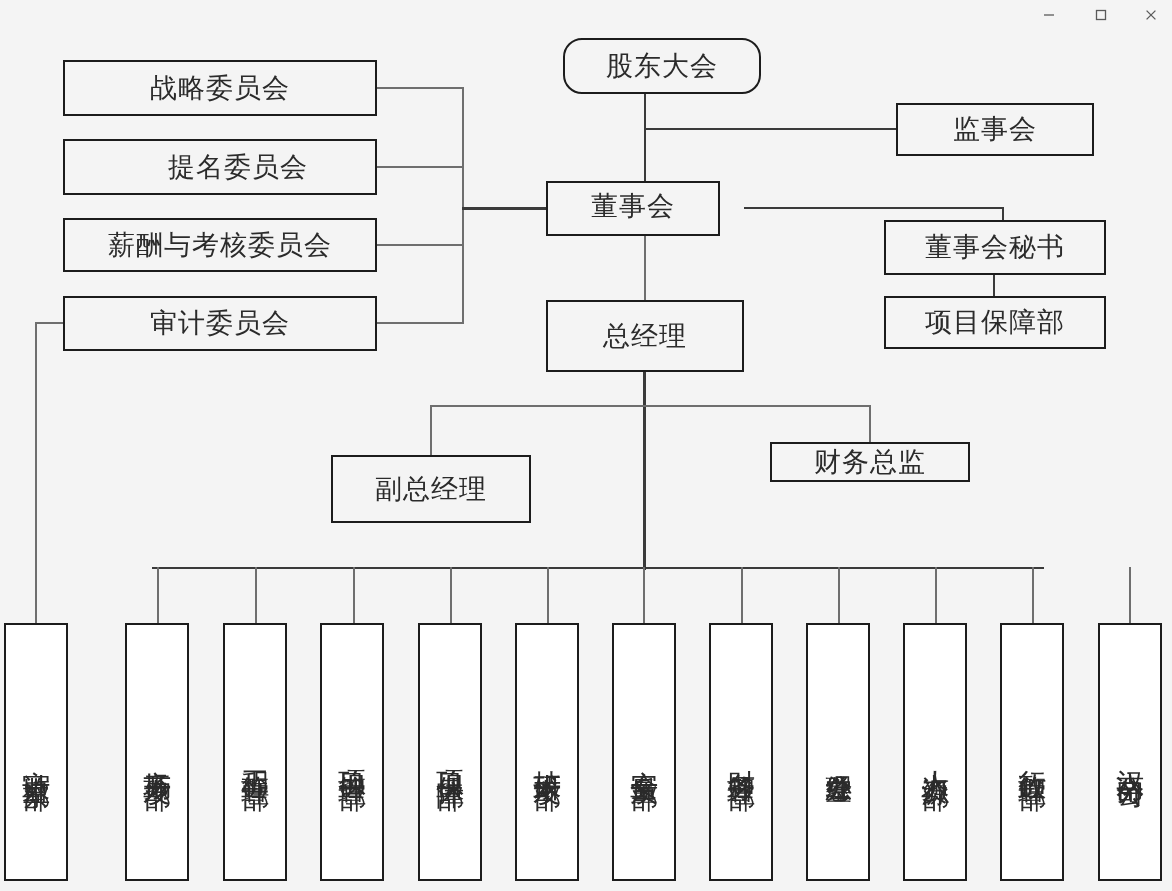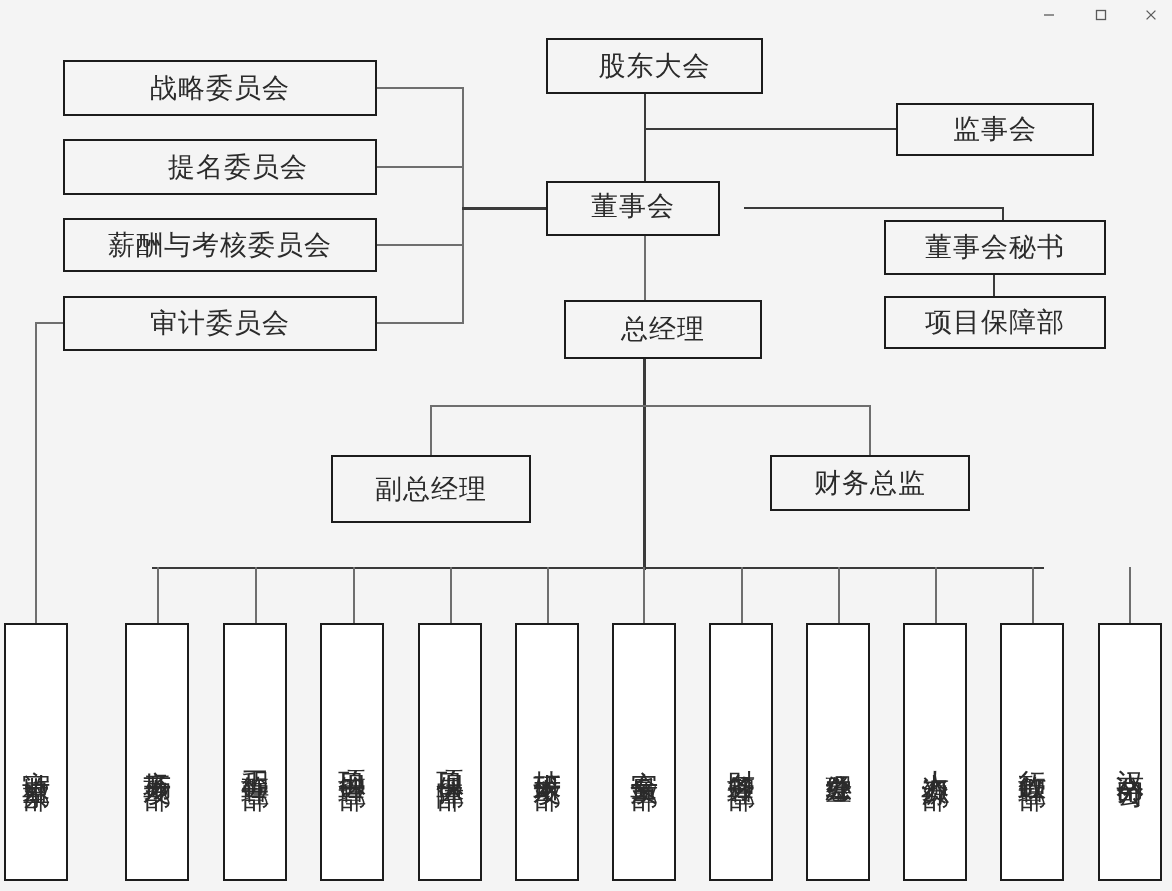--- a/index.html
+++ b/index.html
@@ -148,35 +148,35 @@
   <div class="line thin" style="left:643px; top:567px; width:2px; height:56px;"></div>
   <div class="line thin" style="left:741px; top:567px; width:2px; height:56px;"></div>
   <div class="line thin" style="left:838px; top:567px; width:2px; height:56px;"></div>
   <div class="line thin" style="left:935px; top:567px; width:2px; height:56px;"></div>
   <div class="line thin" style="left:1032px; top:567px; width:2px; height:56px;"></div>
   <div class="line thin" style="left:1129px; top:567px; width:2px; height:56px;"></div>
 
   <div class="line thin" style="left:35px; top:322px; width:30px; height:2px;"></div>
   <div class="line thin" style="left:35px; top:322px; width:2px; height:301px;"></div>
 
-  <div class="node h" style="left:546px; top:38px; width:217px; height:56px;">股东大会</div>
+  <div class="node h" style="left:563px; top:38px; width:198px; height:56px;border-radius:19px;">股东大会</div>
 
   <div class="node h" style="left:896px; top:103px; width:198px; height:53px;">监事会</div>
 
   <div class="node h" style="left:546px; top:181px; width:174px; height:55px;font-family:Liberation Mono, monospace;">董事会</div>
 
   <div class="node h" style="left:884px; top:220px; width:222px; height:55px;">董事会秘书</div>
 
   <div class="node h" style="left:884px; top:296px; width:222px; height:53px;">项目保障部</div>
 
-  <div class="node h" style="left:564px; top:300px; width:198px; height:59px;">总经理</div>
+  <div class="node h" style="left:546px; top:300px; width:198px; height:72px;">总经理</div>
 
   <div class="node h" style="left:331px; top:455px; width:200px; height:68px;">副总经理</div>
 
-  <div class="node h" style="left:770px; top:455px; width:200px; height:56px;">财务总监</div>
+  <div class="node h" style="left:770px; top:442px; width:200px; height:40px;">财务总监</div>
 
   <div class="node h" style="left:63px; top:60px; width:314px; height:56px;">战略委员会</div>
   <div class="node h" style="left:63px; top:139px; width:314px; height:56px;padding-left:36px;">提名委员会</div>
   <div class="node h" style="left:63px; top:218px; width:314px; height:54px;">薪酬与考核委员会</div>
   <div class="node h" style="left:63px; top:296px; width:314px; height:55px;">审计委员会</div>
 
   <div class="node v" style="left:4px;    top:623px; width:64px; height:258px;">审计监察部</div>
   <div class="node v" style="left:125px;  top:623px; width:64px; height:258px;">市场开发部</div>
   <div class="node v" style="left:223px;  top:623px; width:64px; height:258px;">工程管理部</div>
   <div class="node v" style="left:320px;  top:623px; width:64px; height:258px;">项目管理部</div>

